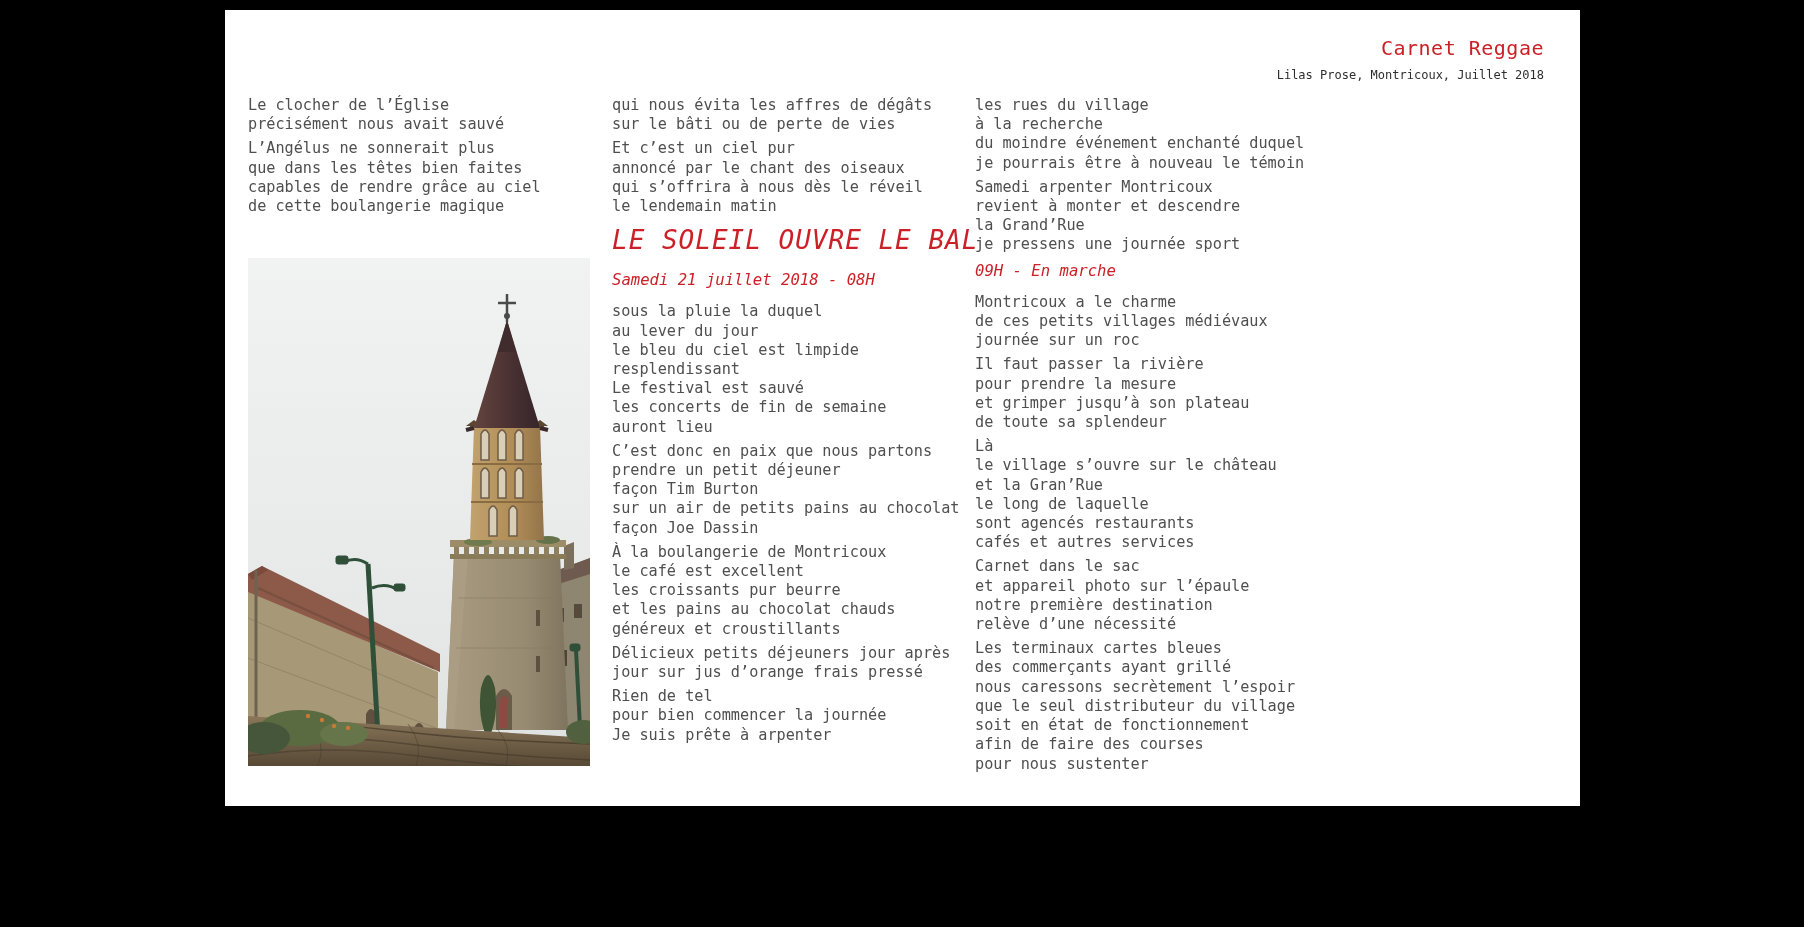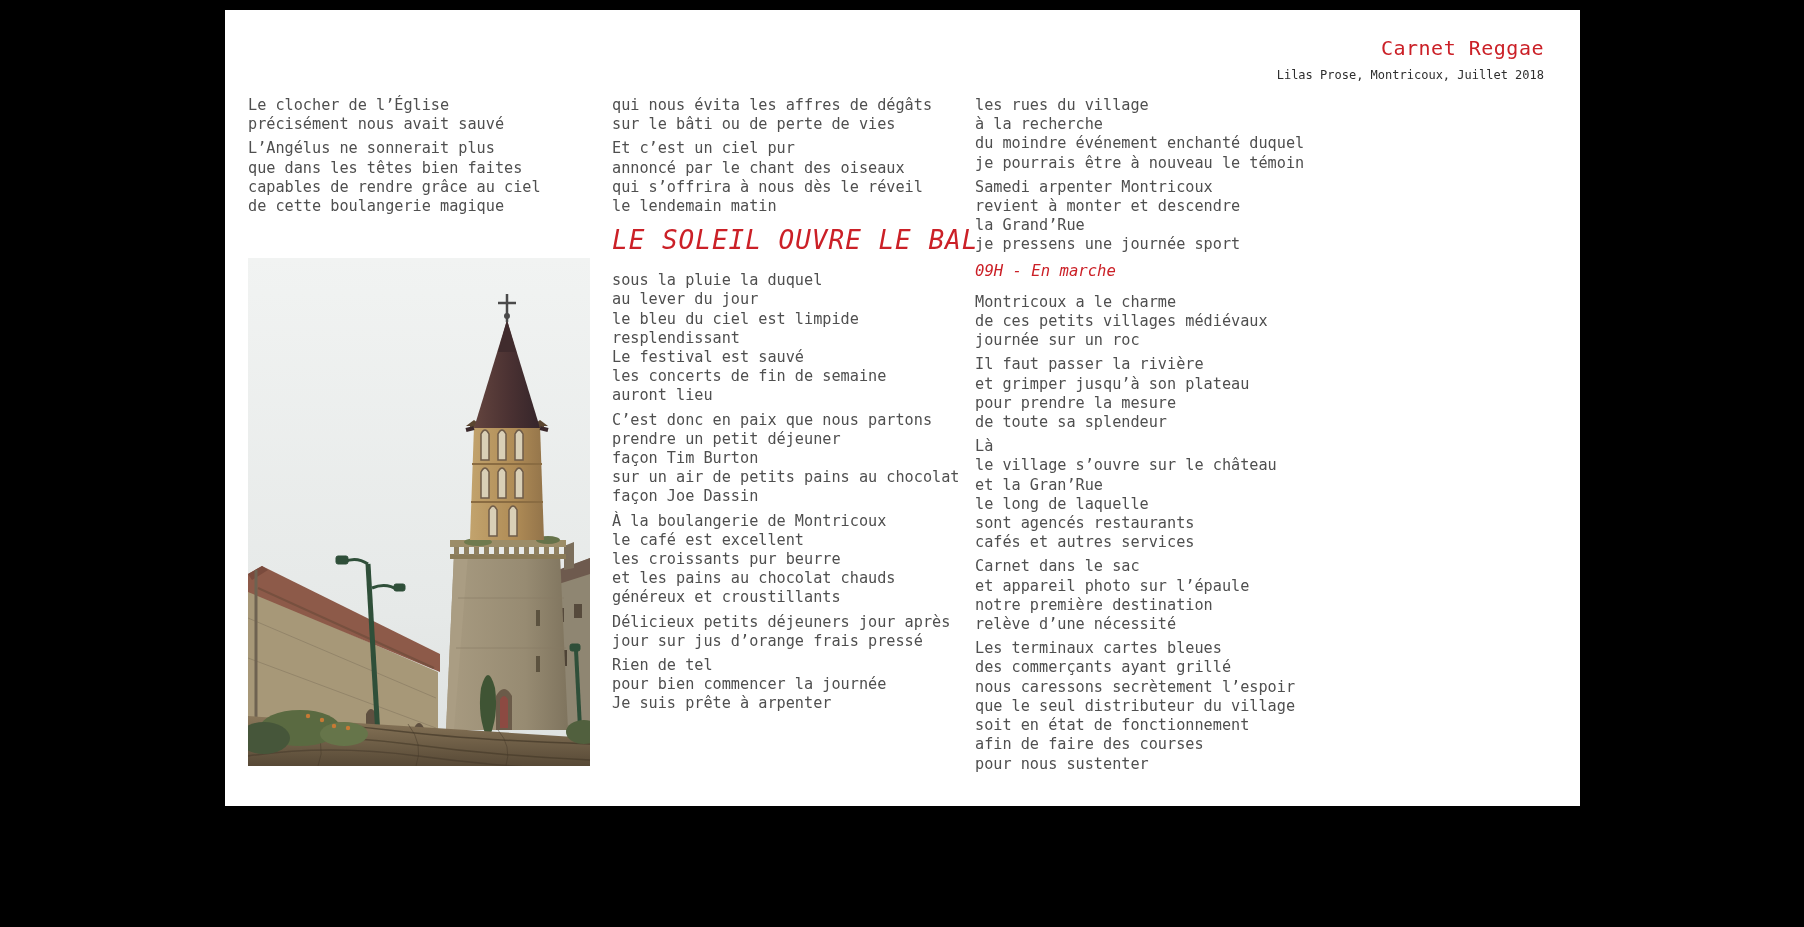--- a/index.html
+++ b/index.html
@@ -50,20 +50,21 @@
           <div class="line">qui nous évita les affres de dégâts</div>
           <div class="line">sur le bâti ou de perte de vies</div>
         </div>
         <div class="para">
           <div class="line">Et c’est un ciel pur</div>
           <div class="line">annoncé par le chant des oiseaux</div>
           <div class="line">qui s’offrira à nous dès le réveil</div>
           <div class="line">le lendemain matin</div>
         </div>
         <div class="section-title">LE SOLEIL OUVRE LE BAL</div>
+        <div class="section-subtitle">Samedi 21 juillet 2018 - 08H</div>
         <div class="para">
           <div class="line">sous la pluie la duquel</div>
           <div class="line">au lever du jour</div>
           <div class="line">le bleu du ciel est limpide</div>
           <div class="line">resplendissant</div>
           <div class="line">Le festival est sauvé</div>
           <div class="line">les concerts de fin de semaine</div>
           <div class="line">auront lieu</div>
         </div>
         <div class="para">
@@ -104,22 +105,22 @@
           <div class="line">je pressens une journée sport</div>
         </div>
         <div class="section-subtitle">09H - En marche</div>
         <div class="para">
           <div class="line">Montricoux a le charme</div>
           <div class="line">de ces petits villages médiévaux</div>
           <div class="line">journée sur un roc</div>
         </div>
         <div class="para">
           <div class="line">Il faut passer la rivière</div>
+          <div class="line">pour prendre la mesure</div>
           <div class="line">et grimper jusqu’à son plateau</div>
-          <div class="line">pour prendre la mesure</div>
           <div class="line">de toute sa splendeur</div>
         </div>
         <div class="para">
           <div class="line">Là</div>
           <div class="line">le village s’ouvre sur le château</div>
           <div class="line">et la Gran’Rue</div>
           <div class="line">le long de laquelle</div>
           <div class="line">sont agencés restaurants</div>
           <div class="line">cafés et autres services</div>
         </div>

